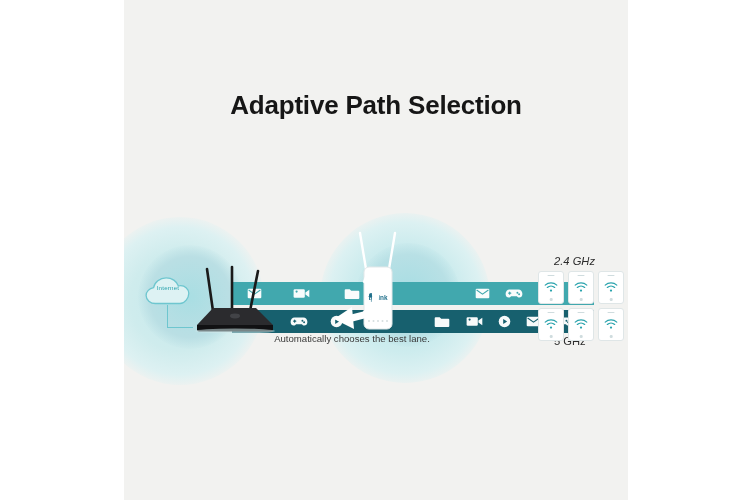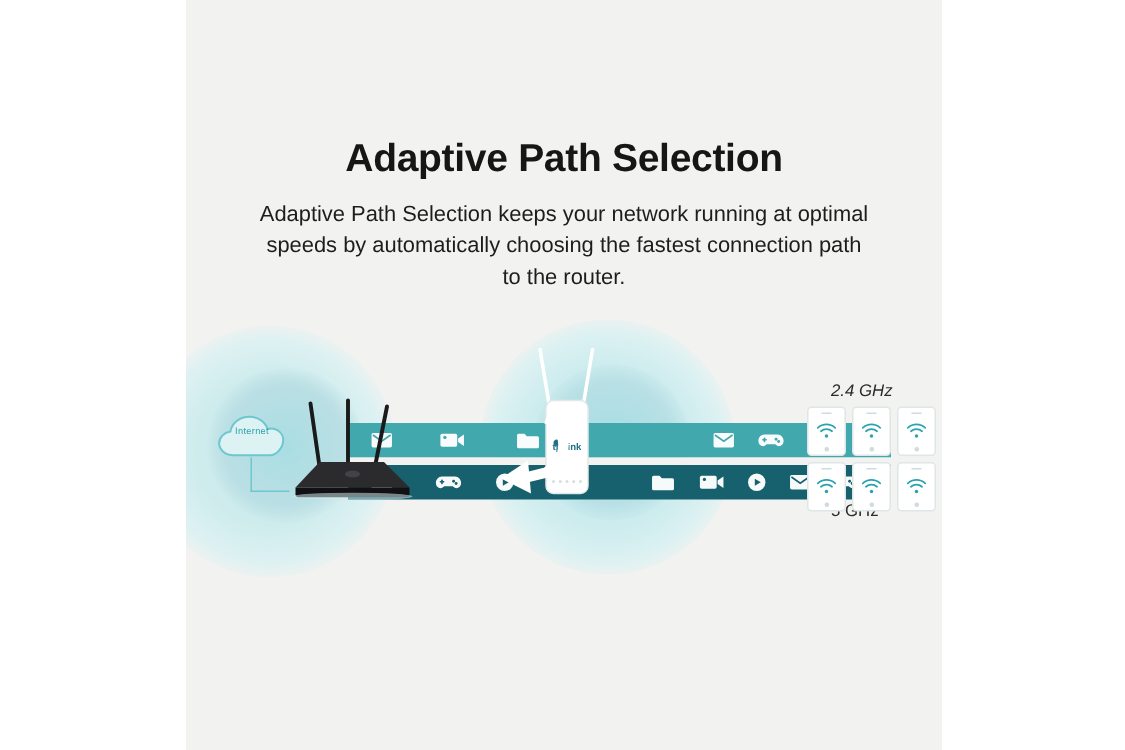--- a/index.html
+++ b/index.html
@@ -78,21 +78,20 @@
     width:7px;height:1.3px;border-radius:1px;background:#cfdcde;}
   .dev .home{position:absolute;bottom:2.5px;left:50%;transform:translateX(-50%);
     width:2.6px;height:2.6px;border-radius:50%;background:#cfdcde;}
 </style>
 </head>
 <body>
 
 <div id="panel">
 
   <div id="heading">Adaptive Path Selection</div>
-  <div id="subheading">Adaptive Path Selection keeps your network running at optimal speeds by automatically choosing the fastest connection path to the router.</div>
 
   <div id="diagram">
 
     <div class="glow g1"></div>
     <div class="glow g2"></div>
     <div class="glow g3"></div>
     <div class="glow g4"></div>
 
     <div class="lane top">
       <div class="lane-icons">
@@ -251,20 +250,21 @@
       </svg>
     </div>
 
     <div id="arrow">
       <svg width="64" height="56" viewBox="0 0 64 56">
         <path d="M46 2 C61 8, 62 30, 46 38 L30 42" stroke="#ffffff" stroke-width="7" fill="none" stroke-linecap="butt"></path>
         <path d="M34 30 L16 42 L36 52 Z" fill="#ffffff"></path>
       </svg>
     </div>
 
+    <div id="cap-auto">Automatically chooses the best lane.</div>
     <div id="lbl-24">2.4 GHz</div>
     <div id="lbl-5">5 GHz</div>
 
     <div id="devices">
       <div class="dev">
         <span class="speaker"></span>
         <svg width="14" height="11" viewBox="0 0 14 11">
             <g fill="none" stroke="#2aa3ad" stroke-width="1.15" stroke-linecap="round">
               <path d="M1.2 3.2a8.6 8.6 0 0111.6 0"></path>
               <path d="M3.3 5.5a5.5 5.5 0 017.4 0"></path>

